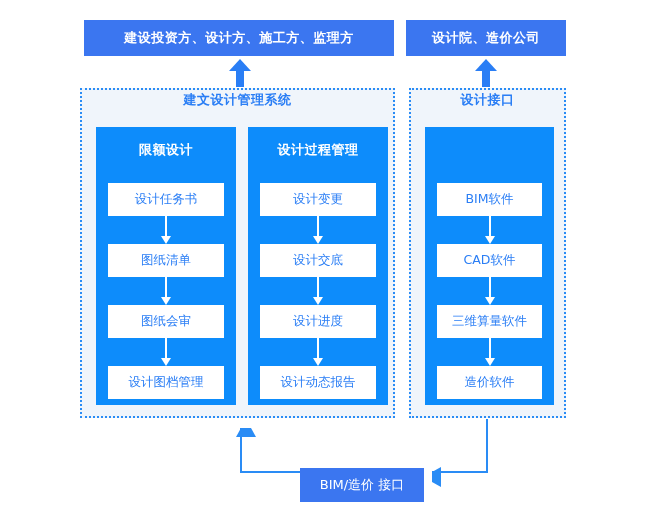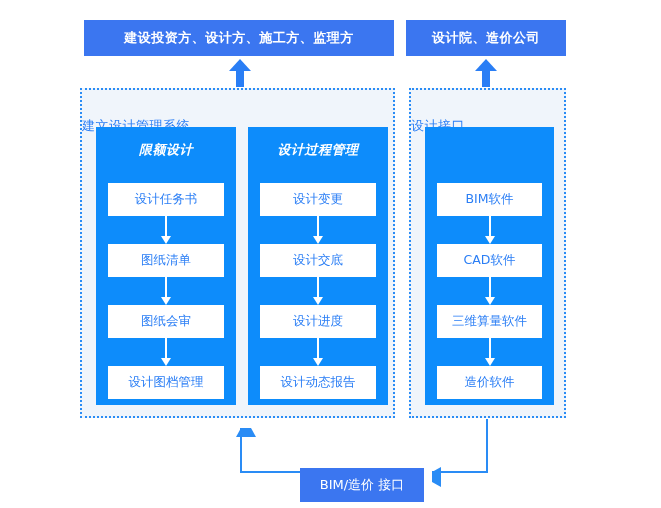--- a/index.html
+++ b/index.html
@@ -67,25 +67,26 @@
     background: #f0f5fb;
     border: 2px dotted #2a8cf5;
     box-sizing: border-box;
   }
   #panel-left  { left: 80px;  top: 88px; width: 315px; height: 330px; }
   #panel-right { left: 409px; top: 88px; width: 157px; height: 330px; }
 
   .panel-title {
     position: absolute;
     left: 0;
-    top: 27px;
+    top: 1px;
     width: 100%;
+    text-align: center;
     color: #2a7ef5;
     font-size: 13px;
-    font-weight: normal;
+    font-weight: bold;
     letter-spacing: 0.5px;
   }
 
   
   .column {
     position: absolute;
     background: #0d8cfb;
     box-sizing: border-box;
   }
   #column-quota   { left: 14px; top: 37px; width: 140px; height: 278px; }
@@ -95,21 +96,20 @@
   .column-title {
     position: absolute;
     left: 0;
     top: 14px;
     width: 100%;
     text-align: center;
     color: #ffffff;
     font-size: 13px;
     font-weight: bold;
     letter-spacing: 0.5px;
-    font-style: italic;
   }
 
   
   .item-box {
     position: absolute;
     left: 12px;
     right: 12px;
     height: 33px;
     background: #ffffff;
     color: #2a7ef5;

